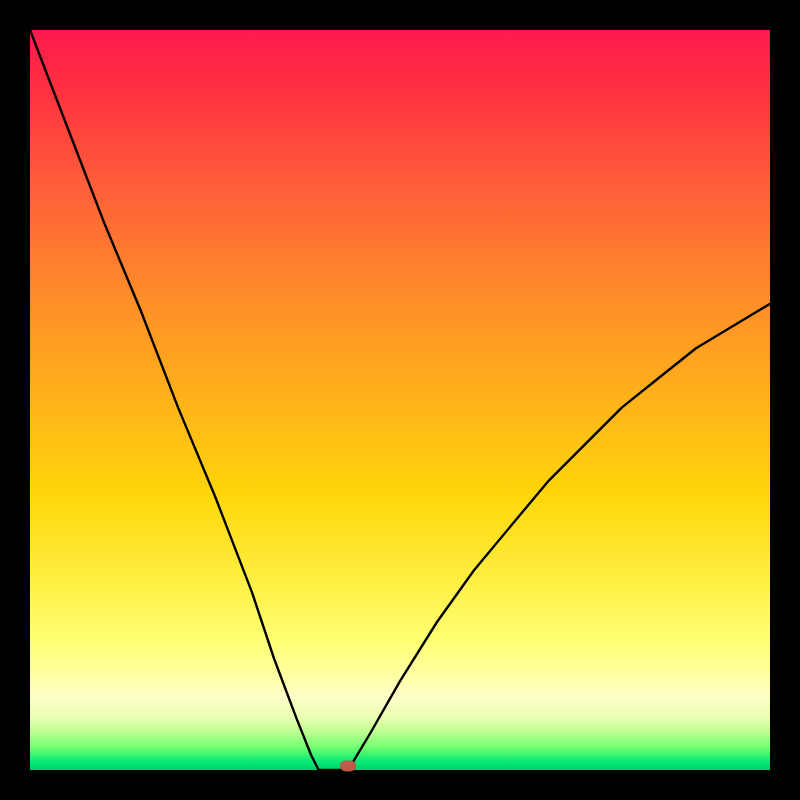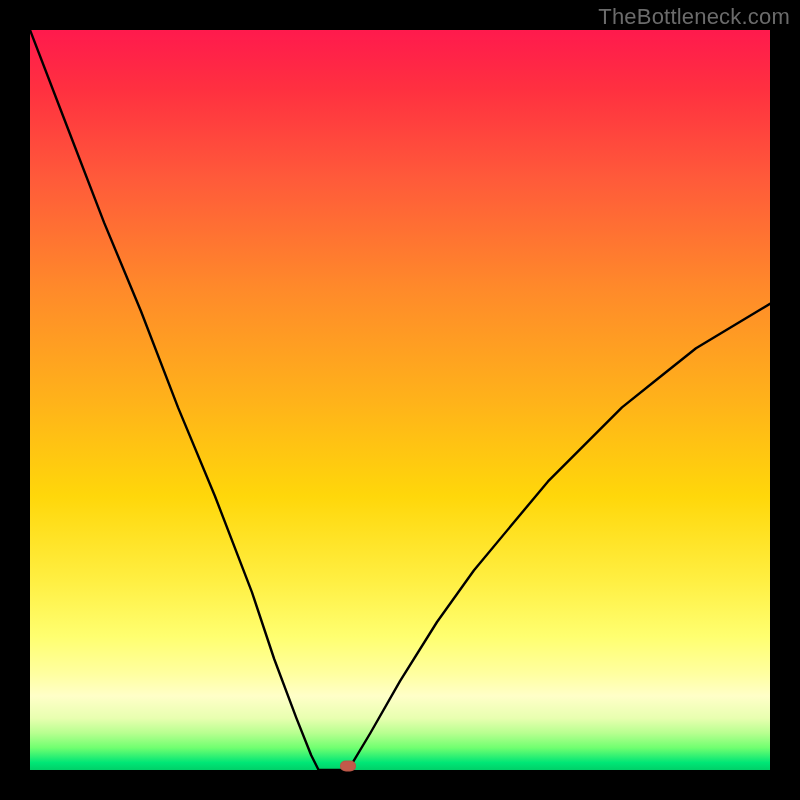--- a/index.html
+++ b/index.html
@@ -64,20 +64,19 @@
     background: #c25a4a;
     border-radius: 6px / 5px;
     box-shadow: 0 0 0 1px rgba(0,0,0,0.05) inset;
     transform: translate(-50%, -50%);
   }
 </style>
 </head>
 <body>
 
 <div class="frame">
-  <div class="watermark">TheBottleneck.com</div>
   <div class="plot">
     <svg viewBox="0 0 740 740">
       <path fill="none" stroke="#000000" stroke-width="2.4" stroke-linejoin="round" stroke-linecap="round" d="M 0.0 0.0 L 37.0 96.2 L 74.0 192.4 L 111.0 281.2 L 148.0 377.4 L 185.0 466.2 L 222.0 562.4 L 244.2 629.0 L 266.4 688.2 L 281.2 725.2 L 288.6 740.0 L 288.6 740.0 L 318.2 740.0 L 318.2 740.0 L 340.4 703.0 L 370.0 651.2 L 407.0 592.0 L 444.0 540.2 L 481.0 495.8 L 518.0 451.4 L 555.0 414.4 L 592.0 377.4 L 629.0 347.8 L 666.0 318.2 L 703.0 296.0 L 740.0 273.8"></path>
     </svg>
     <div class="marker" style="left: 318.2px; top: 736.3px; background: rgb(194, 90, 74);"></div>
   </div>
 </div>
 
 </body></html>

